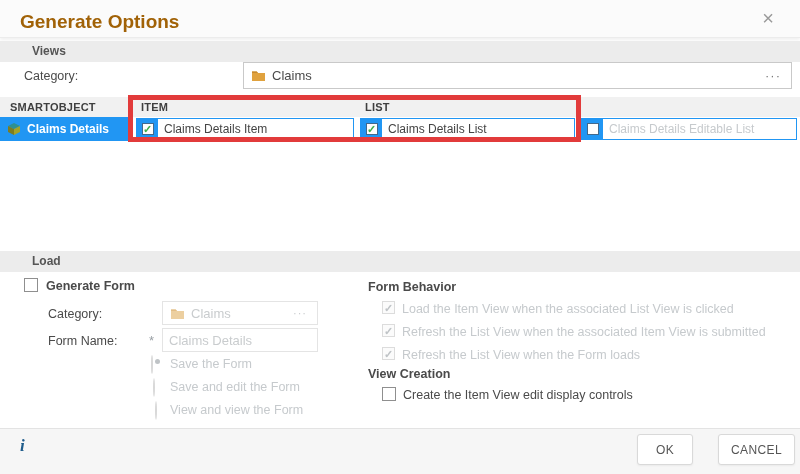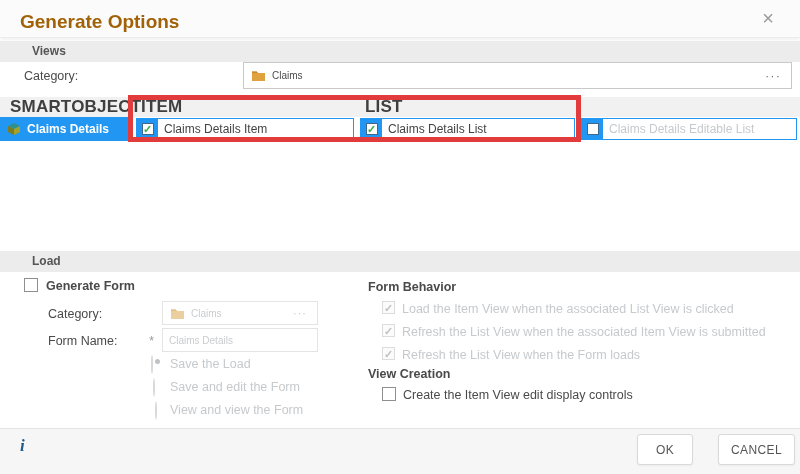--- a/index.html
+++ b/index.html
@@ -13,29 +13,29 @@
             border-bottom:1px solid #ececec;box-shadow:0 2px 3px rgba(0,0,0,.06);}
   .title{left:20px;top:11px;font-size:19px;font-weight:700;color:#a16207;}
   .close{right:26px;top:8px;font-size:20px;color:#9a9a9a;cursor:pointer;line-height:20px;}
 
   
   .secbar{left:0;width:800px;height:21px;background:#ececec;
           font-size:12px;font-weight:700;color:#555;line-height:21px;padding-left:32px;}
 
   
   .picker{display:flex;align-items:center;background:#fff;border:1px solid #c9c9c9;}
-  .picker .txt{flex:1;font-size:10px;color:#4a4a4a;padding-left:6px;}
+  .picker .txt{flex:1;font-size:13px;color:#4a4a4a;padding-left:6px;}
   .picker .dots{padding:0 10px;color:#777;font-size:13px;letter-spacing:1px;cursor:pointer;}
   .picker.dis{border:1px solid #e4e4e4;}
   .picker.dis .txt{color:#c9ccce;}
   .picker.dis .dots{color:#c9ccce;}
 
   
   .gridhead{left:0;top:97px;width:800px;height:20px;background:#f1f1f1;}
-  .gh{position:absolute;top:0;height:20px;line-height:20px;font-size:17px;font-weight:700;
+  .gh{position:absolute;top:0;height:20px;line-height:20px;font-size:11px;font-weight:700;
       color:#3f3f3f;letter-spacing:.2px;}
   .gridrow{left:0;top:117px;width:800px;height:24px;background:#fff;}
   .socell{position:absolute;left:0;top:0;width:133px;height:24px;background:#2196f3;
           display:flex;align-items:center;padding-left:7px;}
   .socell .nm{color:#fff;font-size:12px;font-weight:700;margin-left:6px;}
   .cellbox{position:absolute;top:1px;height:22px;display:flex;align-items:stretch;
            border:1px solid #2196f3;background:#fff;}
   .strip{width:21px;background:#2196f3;display:flex;align-items:center;justify-content:center;}
   .gcb{width:12px;height:12px;background:#fdfdfd;border:1px solid #41688c;
        font-size:11px;line-height:11px;font-weight:700;color:#3fae49;text-align:center;}
@@ -158,21 +158,21 @@
   </div>
 
   <div class="abs lbl" style="left:48px;top:334px">Form Name:</div>
   <span class="abs star" style="left:149px;top:333px">*</span>
   <div class="abs picker dis" style="left:162px;top:328px;width:156px;height:24px">
     <span class="txt">Claims Details</span>
   </div>
 
   
   <span class="abs radio sel" style="left:151px;top:356px"></span>
-  <div class="abs dislbl" style="left:170px;top:357px">Save the Load</div>
+  <div class="abs dislbl" style="left:170px;top:357px">Save the Form</div>
 
   <span class="abs radio" style="left:151px;top:379px"></span>
   <div class="abs dislbl" style="left:170px;top:380px">Save and edit the Form</div>
 
   <span class="abs radio" style="left:151px;top:402px"></span>
   <div class="abs dislbl" style="left:170px;top:403px">View and view the Form</div>
 
   
   <div class="abs lbl bold" style="left:368px;top:280px">Form Behavior</div>
 

